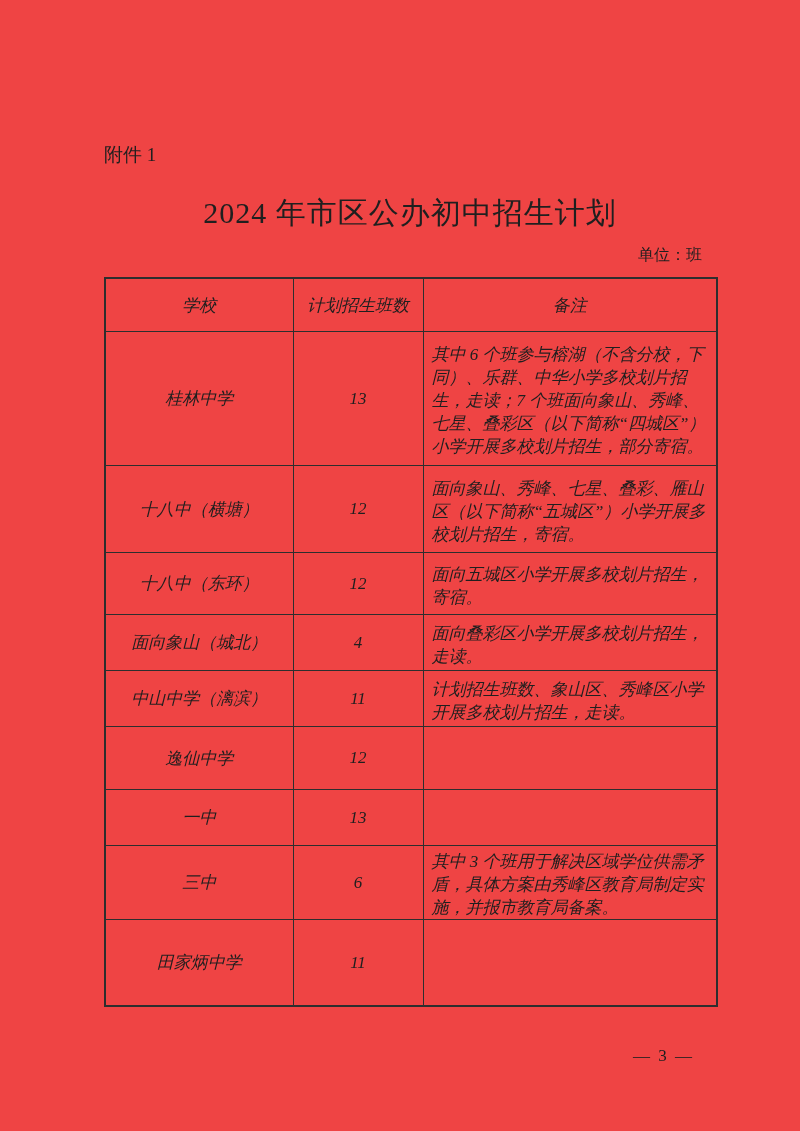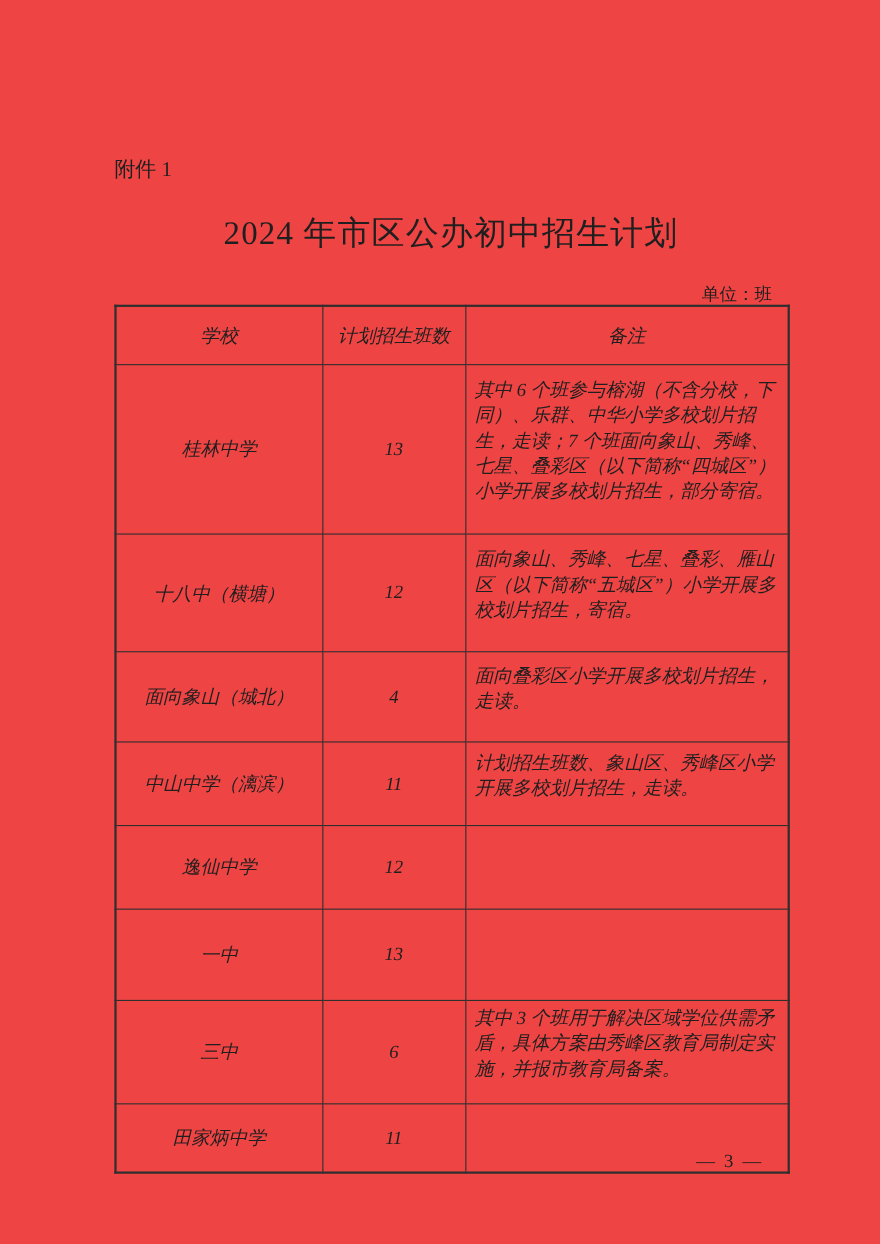--- a/index.html
+++ b/index.html
@@ -30,21 +30,21 @@
     width: 612px;
     text-align: center;
     font-size: 30px;
     font-weight: normal;
     line-height: 42px;
     letter-spacing: 1px;
   }
   .unit-note {
     position: absolute;
     left: 104px;
-    top: 258px;
+    top: 244px;
     width: 598px;
     text-align: right;
     font-size: 16px;
     line-height: 22px;
   }
   .table-wrap {
     position: absolute;
     left: 104px;
     top: 277px;
     width: 612px;
@@ -75,21 +75,21 @@
   td.cell-school,
   td.cell-classes {
     text-align: center;
     font-size: 17px;
     padding: 0 2px;
   }
   td.cell-remark {
     text-align: left;
     font-size: 17px;
     line-height: 23px;
-    padding: 4px 5px 20px 8px;
+    padding: 4px 5px 0 8px;
   }
   tbody tr:nth-child(1)  td { height: 129px; }
   tbody tr:nth-child(2)  td { height: 82px; }
   tbody tr:nth-child(3)  td { height: 57px; }
   tbody tr:nth-child(4)  td { height: 51px; }
   tbody tr:nth-child(5)  td { height: 51px; }
   tbody tr:nth-child(6)  td { height: 58px; }
   tbody tr:nth-child(7)  td { height: 51px; }
   tbody tr:nth-child(8)  td { height: 37px; }
   tbody tr:nth-child(9)  td { height: 81px; }
@@ -134,20 +134,25 @@
           <td class="cell-school">桂林中学</td>
           <td class="cell-classes">13</td>
           <td class="cell-remark">其中 6 个班参与榕湖（不含分校，下同）、乐群、中华小学多校划片招生，走读；7 个班面向象山、秀峰、七星、叠彩区（以下简称“四城区”）小学开展多校划片招生，部分寄宿。</td>
         </tr>
         <tr>
           <td class="cell-school">十八中（横塘）</td>
           <td class="cell-classes">12</td>
           <td class="cell-remark">面向象山、秀峰、七星、叠彩、雁山区（以下简称“五城区”）小学开展多校划片招生，寄宿。</td>
         </tr>
         <tr>
+          <td class="cell-school">十八中（东环）</td>
+          <td class="cell-classes">12</td>
+          <td class="cell-remark">面向五城区小学开展多校划片招生，寄宿。</td>
+        </tr>
+        <tr>
           <td class="cell-school">面向象山（城北）</td>
           <td class="cell-classes">4</td>
           <td class="cell-remark">面向叠彩区小学开展多校划片招生，走读。</td>
         </tr>
         <tr>
           <td class="cell-school">中山中学（漓滨）</td>
           <td class="cell-classes">11</td>
           <td class="cell-remark">计划招生班数、象山区、秀峰区小学开展多校划片招生，走读。</td>
         </tr>
         <tr>

